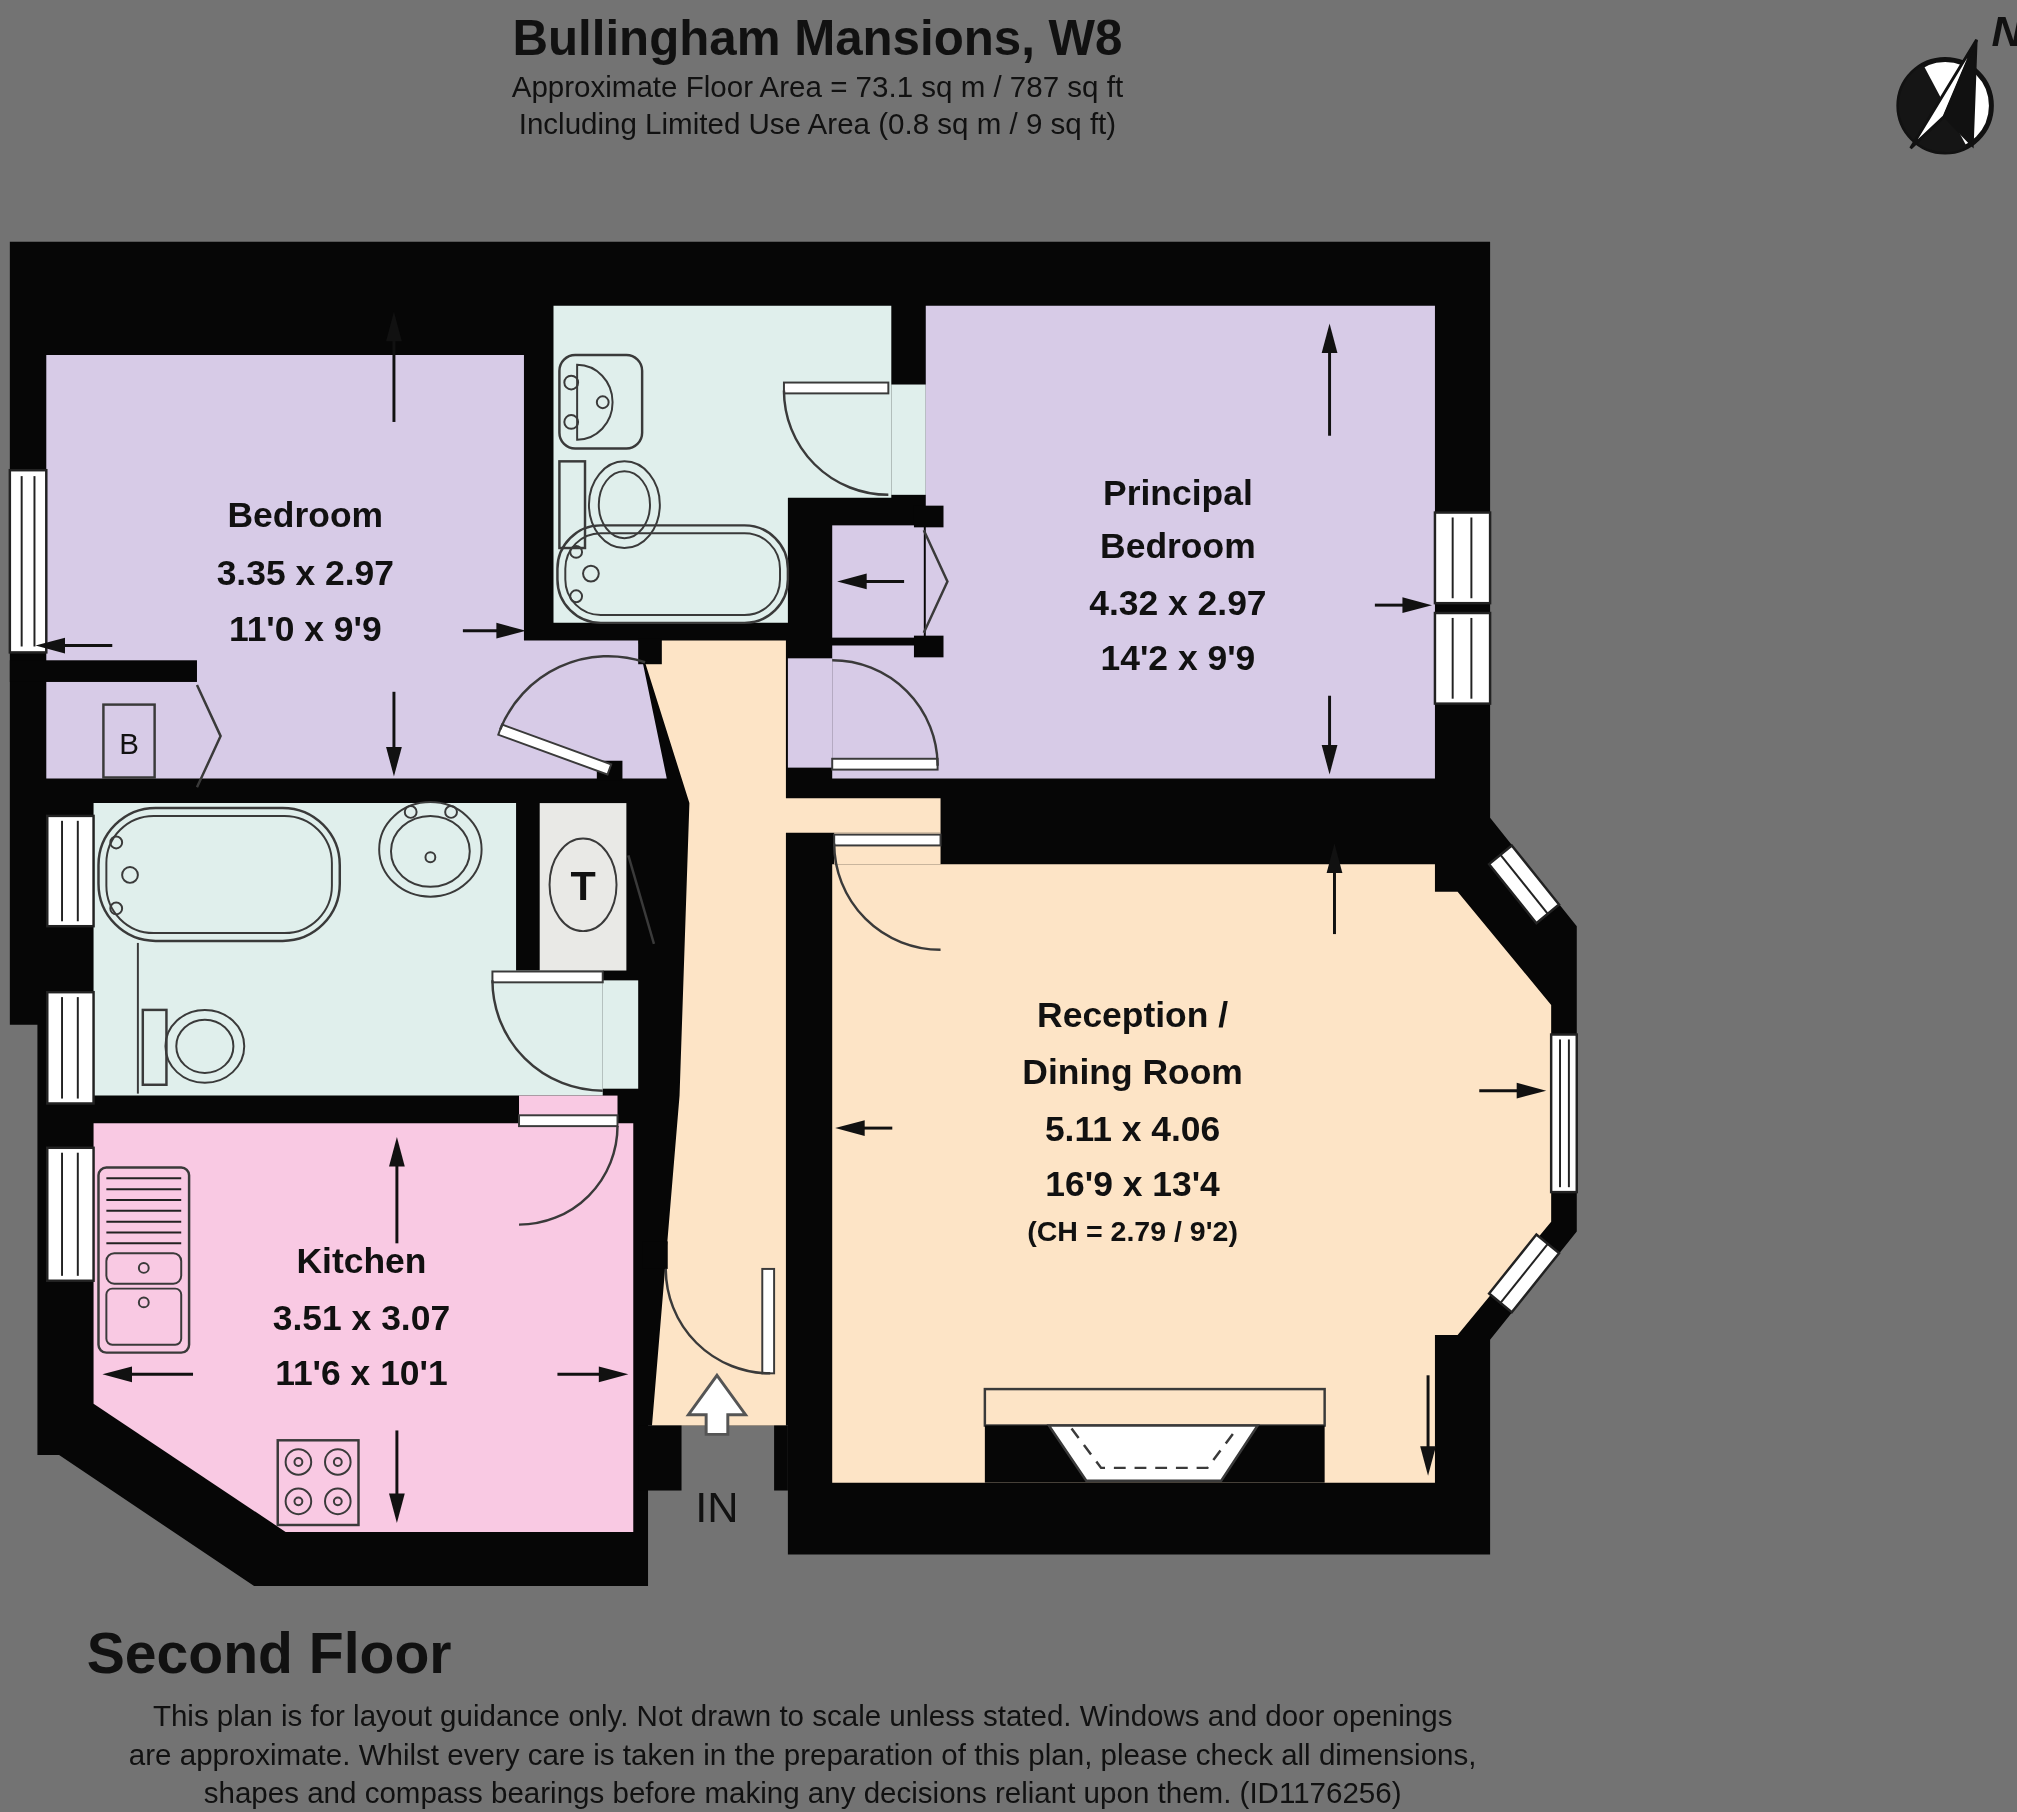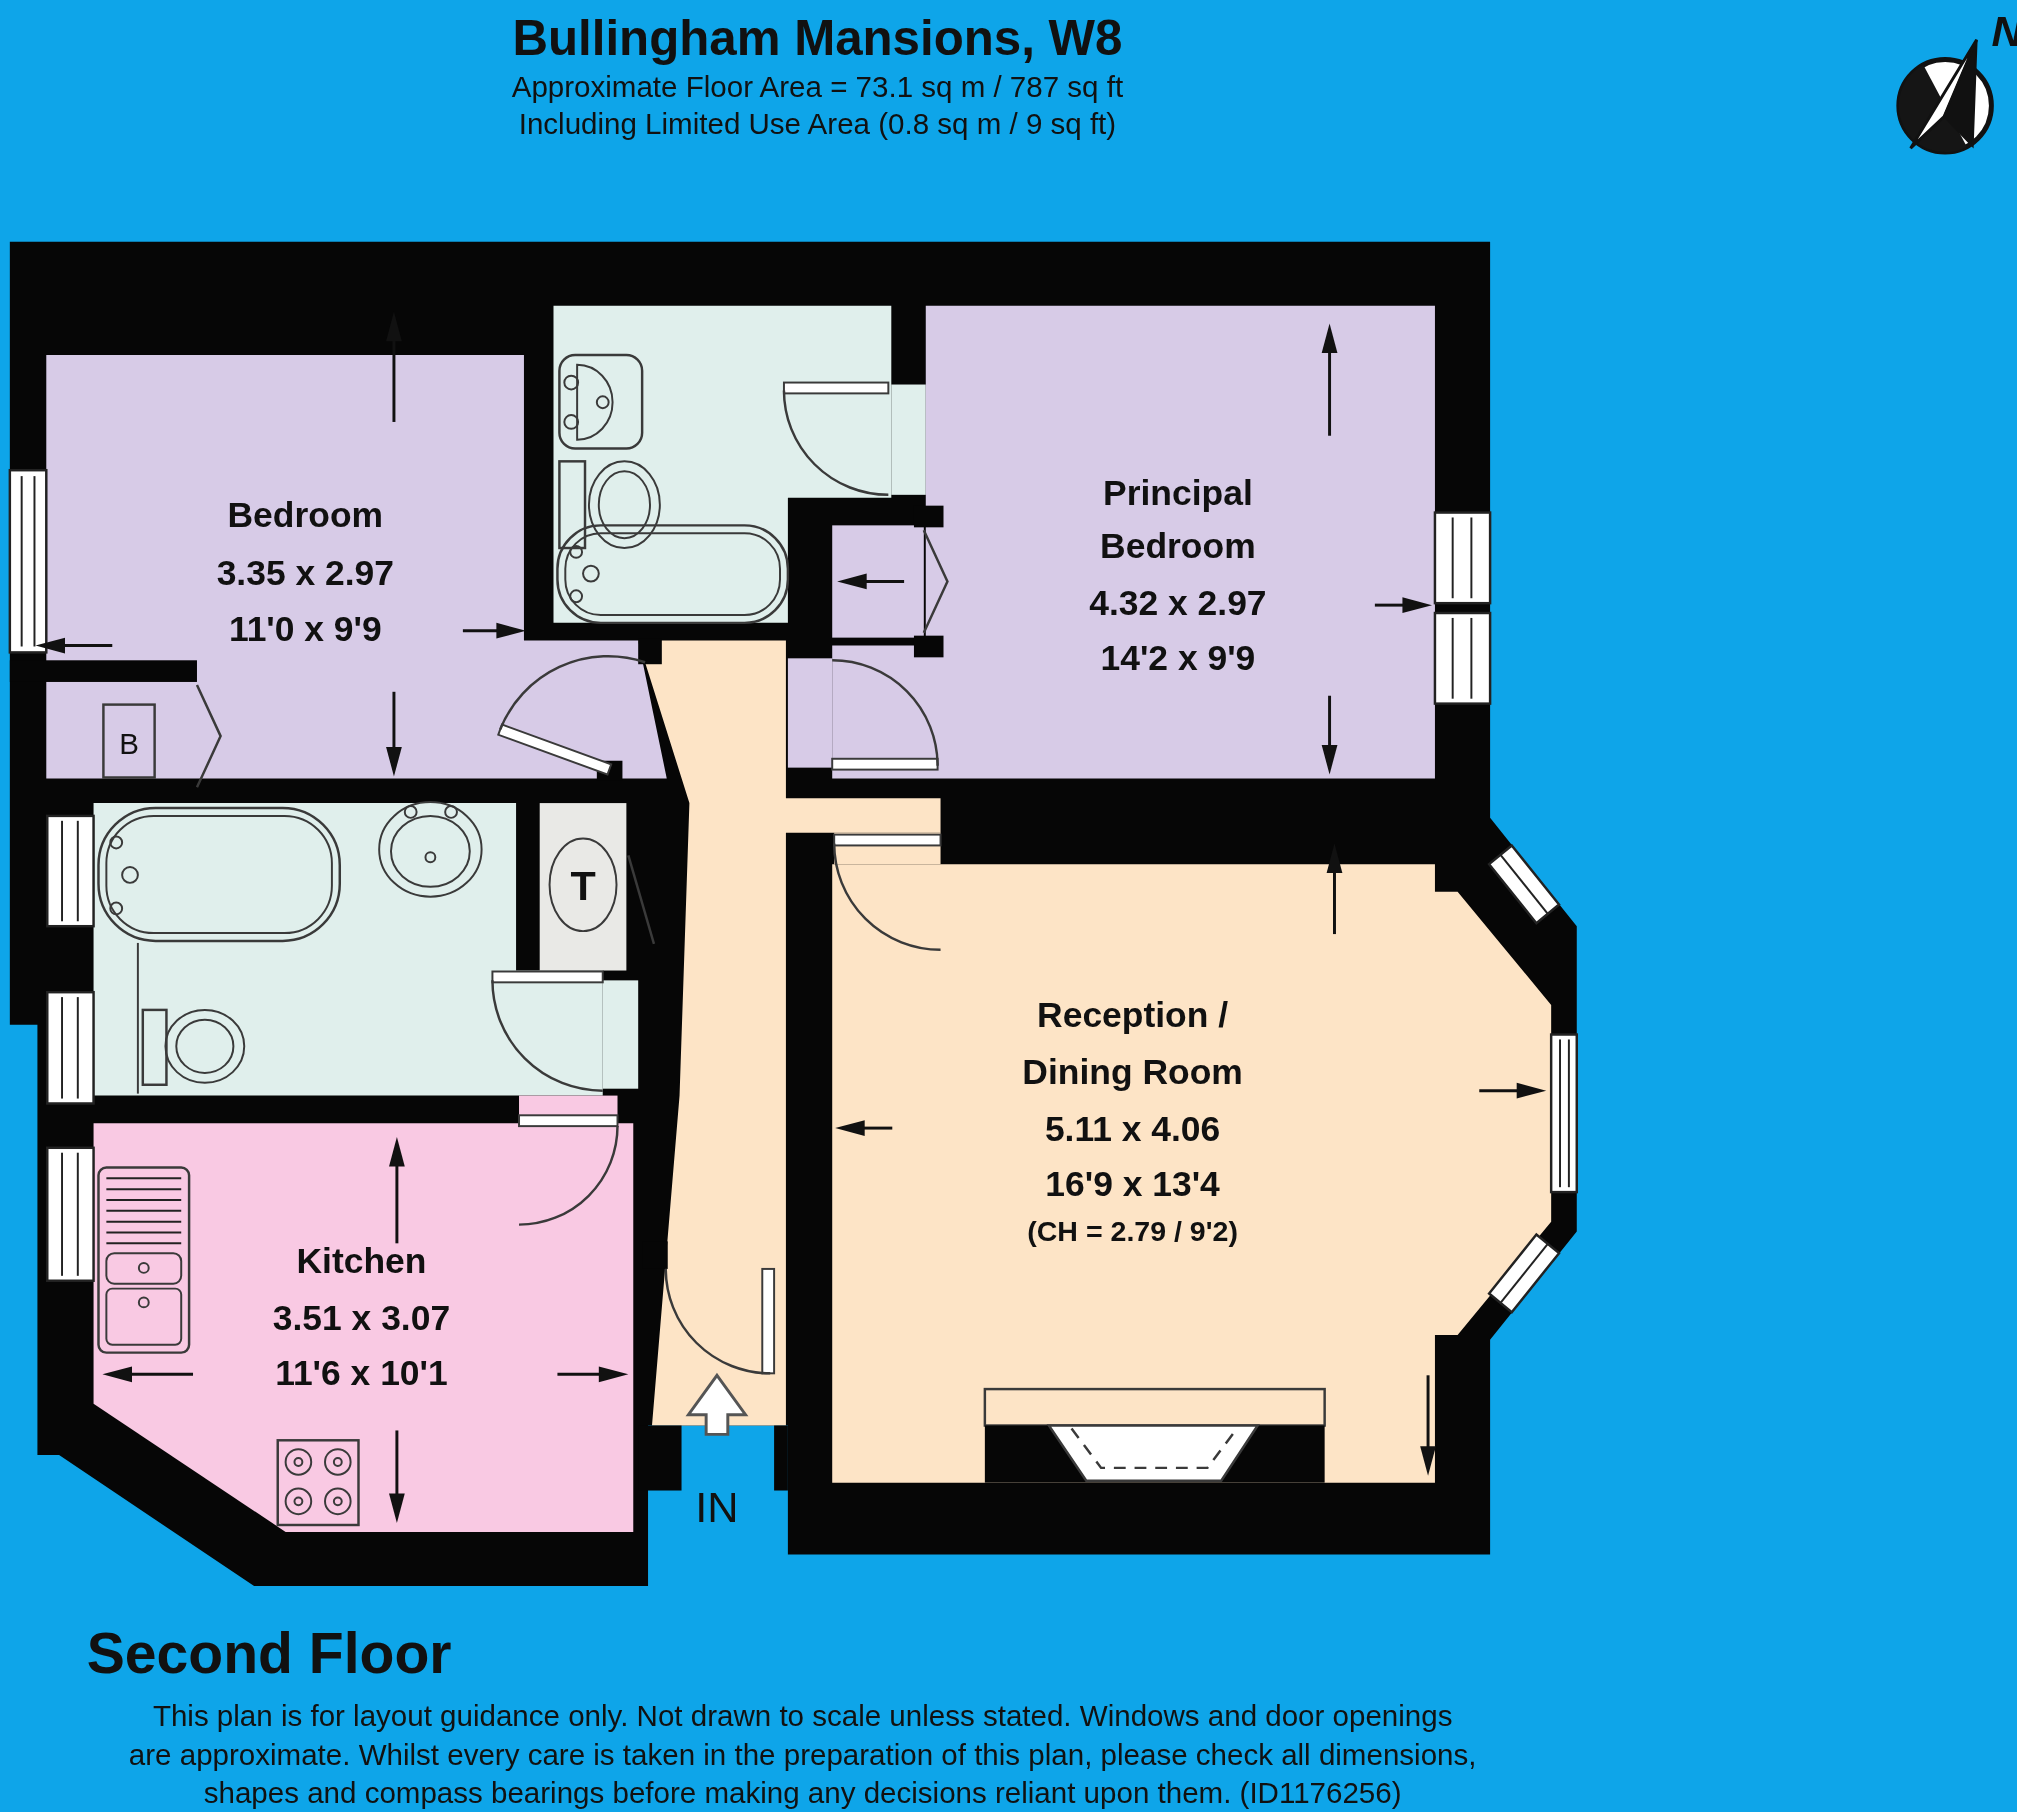--- a/index.html
+++ b/index.html
@@ -1,16 +1,16 @@
 <!DOCTYPE html>
 <html><head>
 <meta charset="utf-8">
 <style>
   html,body{margin:0;padding:0;background:#fff;}
-  #page{position:relative;width:2017px;height:1813px;background:#0ea5e9;overflow:hidden;
+  #page{position:relative;width:2017px;height:1813px;background:#737373;overflow:hidden;
         font-family:"Liberation Sans",sans-serif;}
   svg{position:absolute;left:0;top:0;}
   text{fill:#111;}
   .t-title{font-size:50px;font-weight:bold;}
   .t-sub{font-size:30px;}
   .t-room{font-size:36px;font-weight:bold;}
   .t-ch{font-size:29px;font-weight:bold;}
   .t-floor{font-size:58px;font-weight:bold;}
   .t-disc{font-size:30px;}
   .t-in{font-size:44px;}

